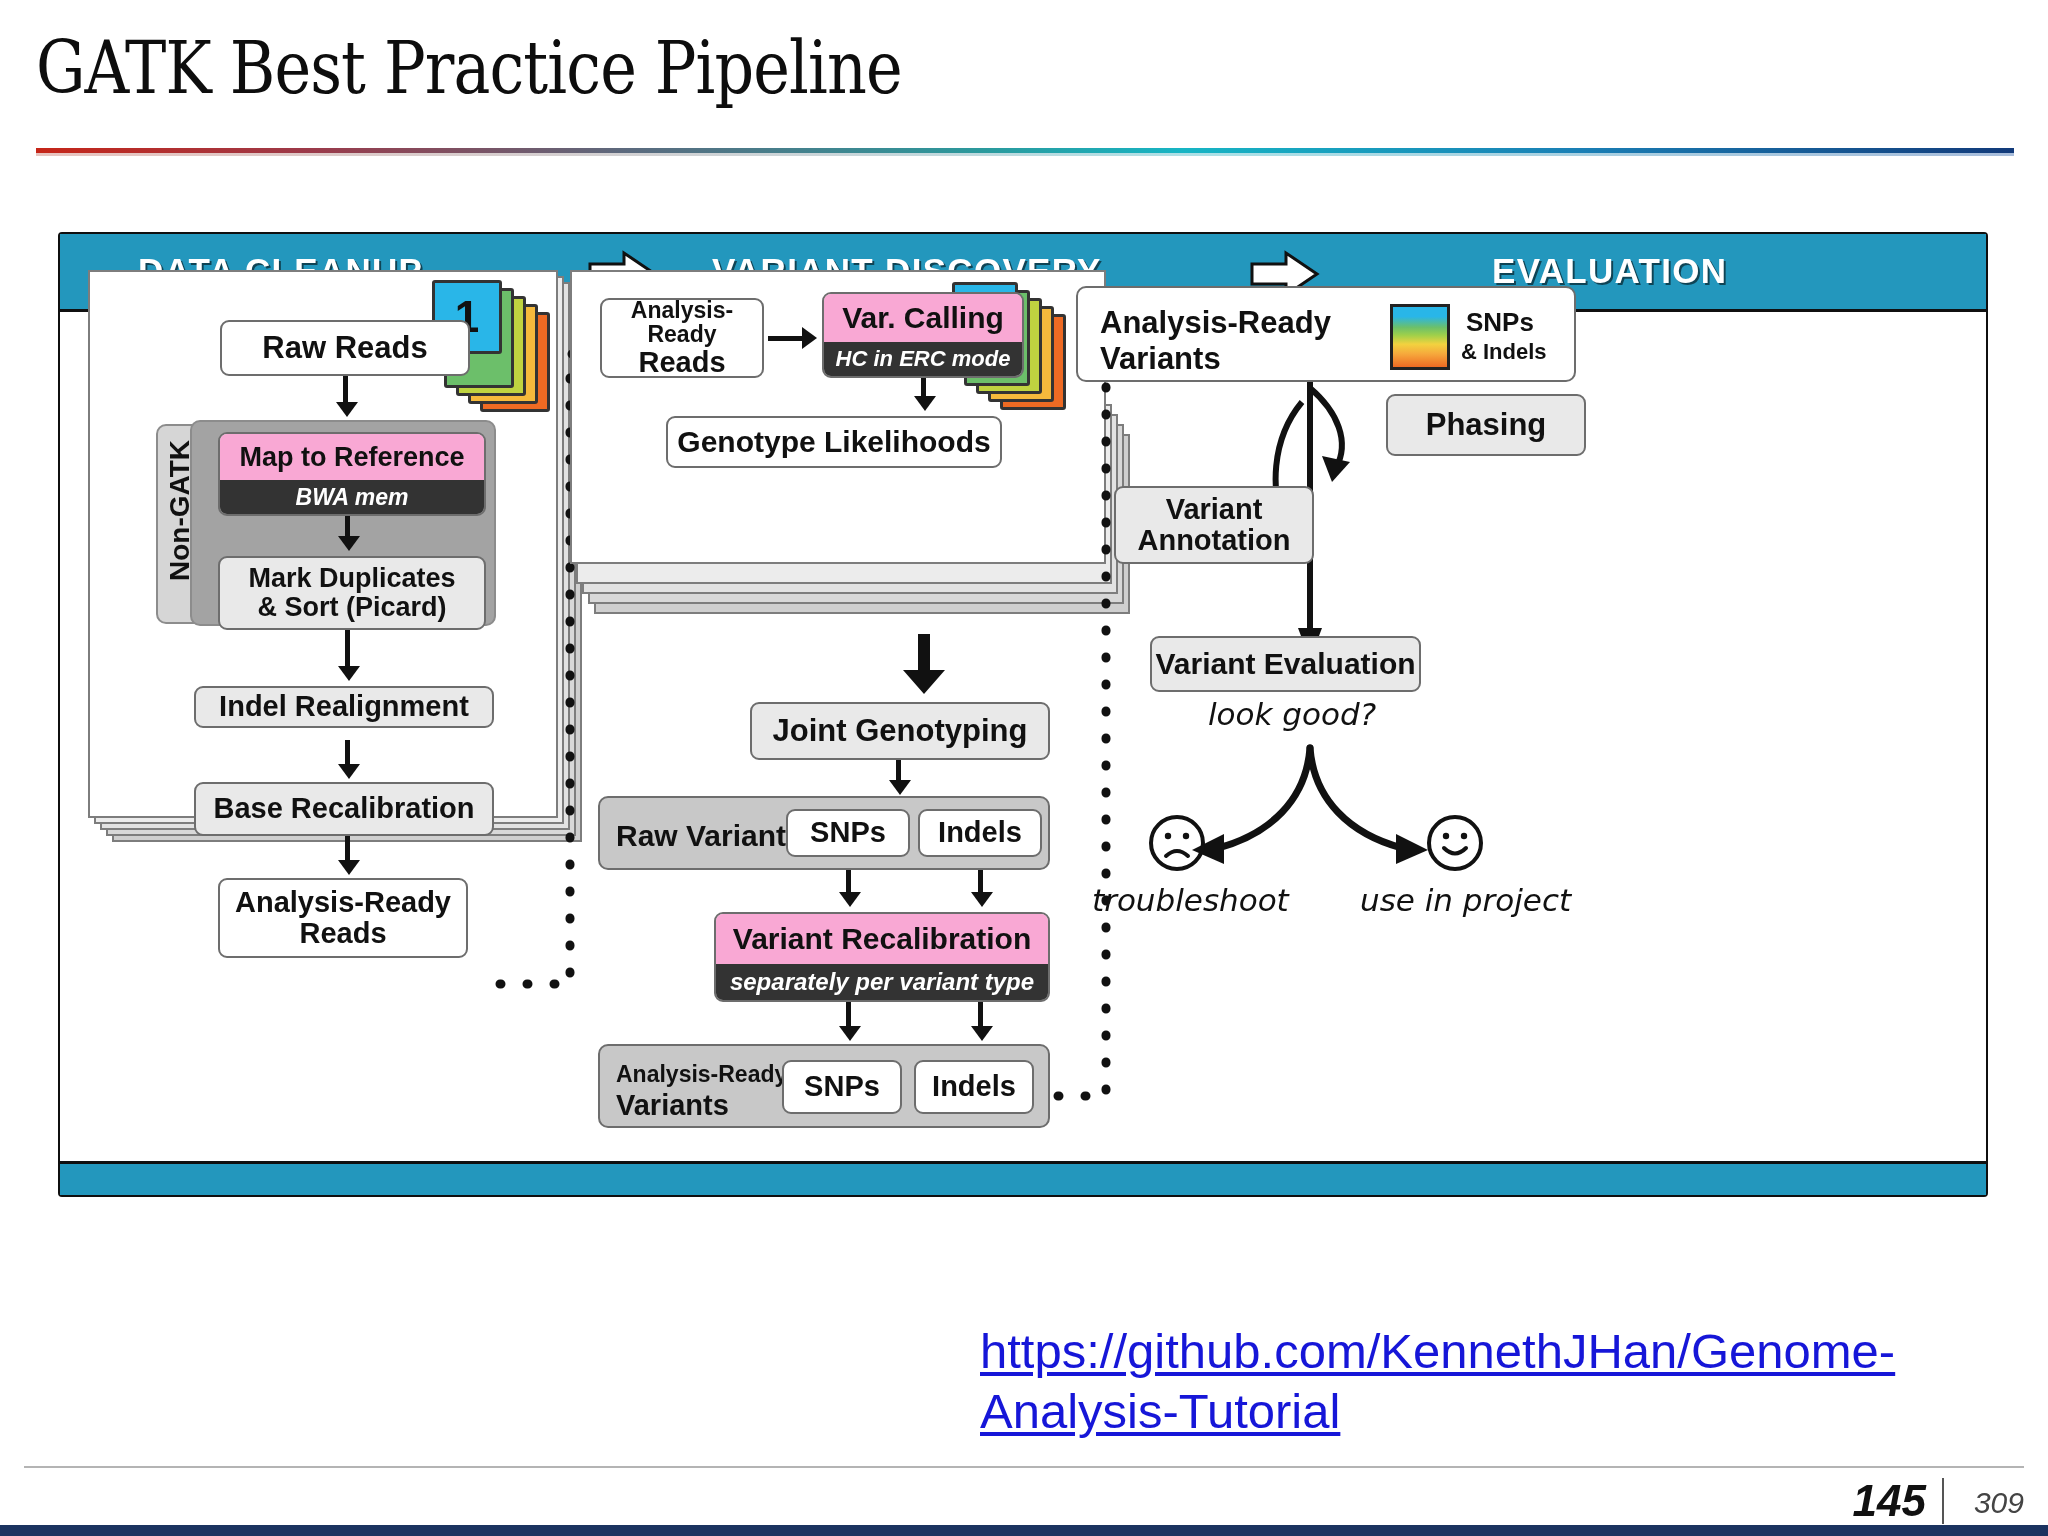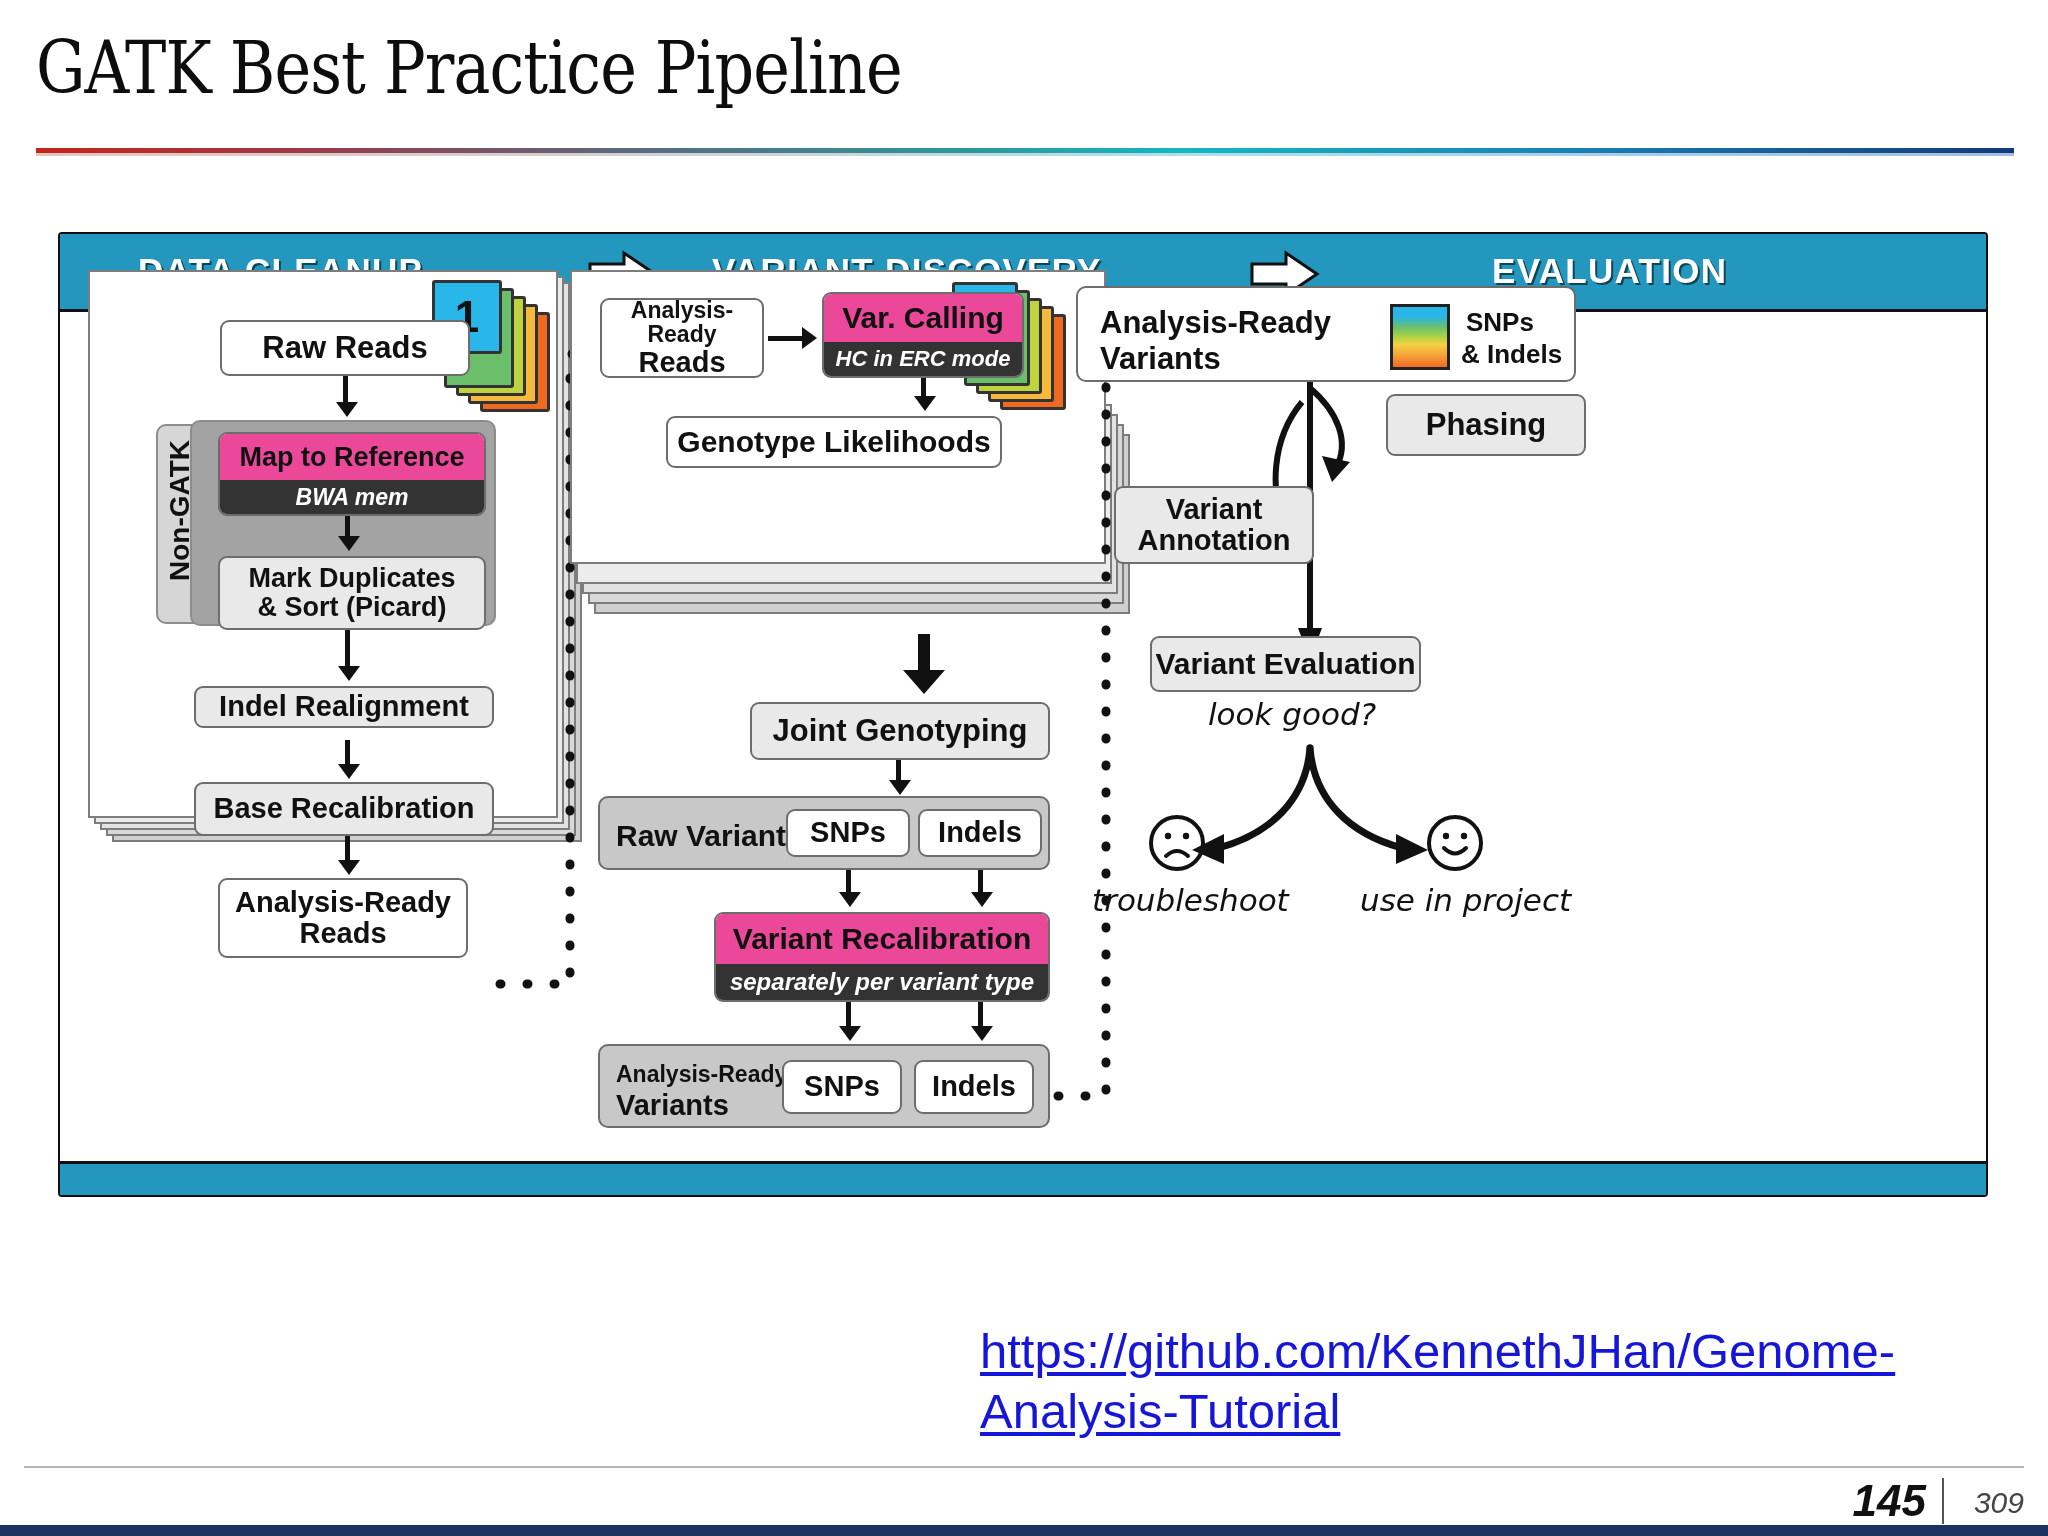--- a/index.html
+++ b/index.html
@@ -52,21 +52,21 @@
     font-family:"Liberation Sans",sans-serif;font-weight:bold;color:#111;
     border:2px solid #6d6d6d;border-radius:9px;background:#e9e9e9;
     line-height:1.08;
   }
   .box.white{background:#ffffff;border-color:#6d6d6d;}
   .twopart{
     position:absolute;box-sizing:border-box;border:2px solid #6d6d6d;border-radius:9px;
     overflow:hidden;background:#ededed;
   }
   .twopart .tp-top{
-    background:#ec4899;color:#111;font-weight:bold;text-align:center;
+    background:#f9a8d4;color:#111;font-weight:bold;text-align:center;
     display:flex;align-items:center;justify-content:center;
   }
   .twopart .tp-bot{
     background:#333333;color:#ffffff;font-weight:bold;font-style:italic;
     text-align:center;display:flex;align-items:center;justify-content:center;
   }
   .vline{position:absolute;background:#111;width:5px;}
   .vhead{
     position:absolute;width:0;height:0;
     border-left:11px solid transparent;border-right:11px solid transparent;
@@ -264,21 +264,21 @@
 
   <svg style="position:absolute;left:988px;top:80px;width:170px;height:790px;">
     <polyline points="10,782 58,782 58,30 150,30" fill="none" stroke="#111" stroke-width="9" stroke-linecap="round" stroke-dasharray="1 26"></polyline>
   </svg>
 
   <div class="box white" style="left:1016px;top:52px;width:500px;height:96px;border-radius:10px;display:block;">
     <div class="plain-label" style="left:22px;top:18px;font-size:31px;">Analysis-Ready</div>
     <div class="plain-label" style="left:22px;top:54px;font-size:31px;">Variants</div>
     <div class="swatch" style="left:312px;top:16px;width:60px;height:66px;"></div>
     <div class="plain-label" style="left:388px;top:20px;font-size:26px;">SNPs</div>
-    <div class="plain-label" style="left:383px;top:52px;font-size:26px;">&amp; Indels</div>
+    <div class="plain-label" style="left:383px;top:52px;font-size:22px;">&amp; Indels</div>
   </div>
 
   <svg style="position:absolute;left:1150px;top:148px;width:260px;height:300px;">
 
     <line x1="100" y1="0" x2="100" y2="250" stroke="#111" stroke-width="6"></line>
     <polygon points="88,246 112,246 100,278" fill="#111"></polygon>
 
     <path d="M100,6 C128,30 140,60 126,86" fill="none" stroke="#111" stroke-width="6"></path>
     <polygon points="112,74 140,80 122,100" fill="#111"></polygon>
 

